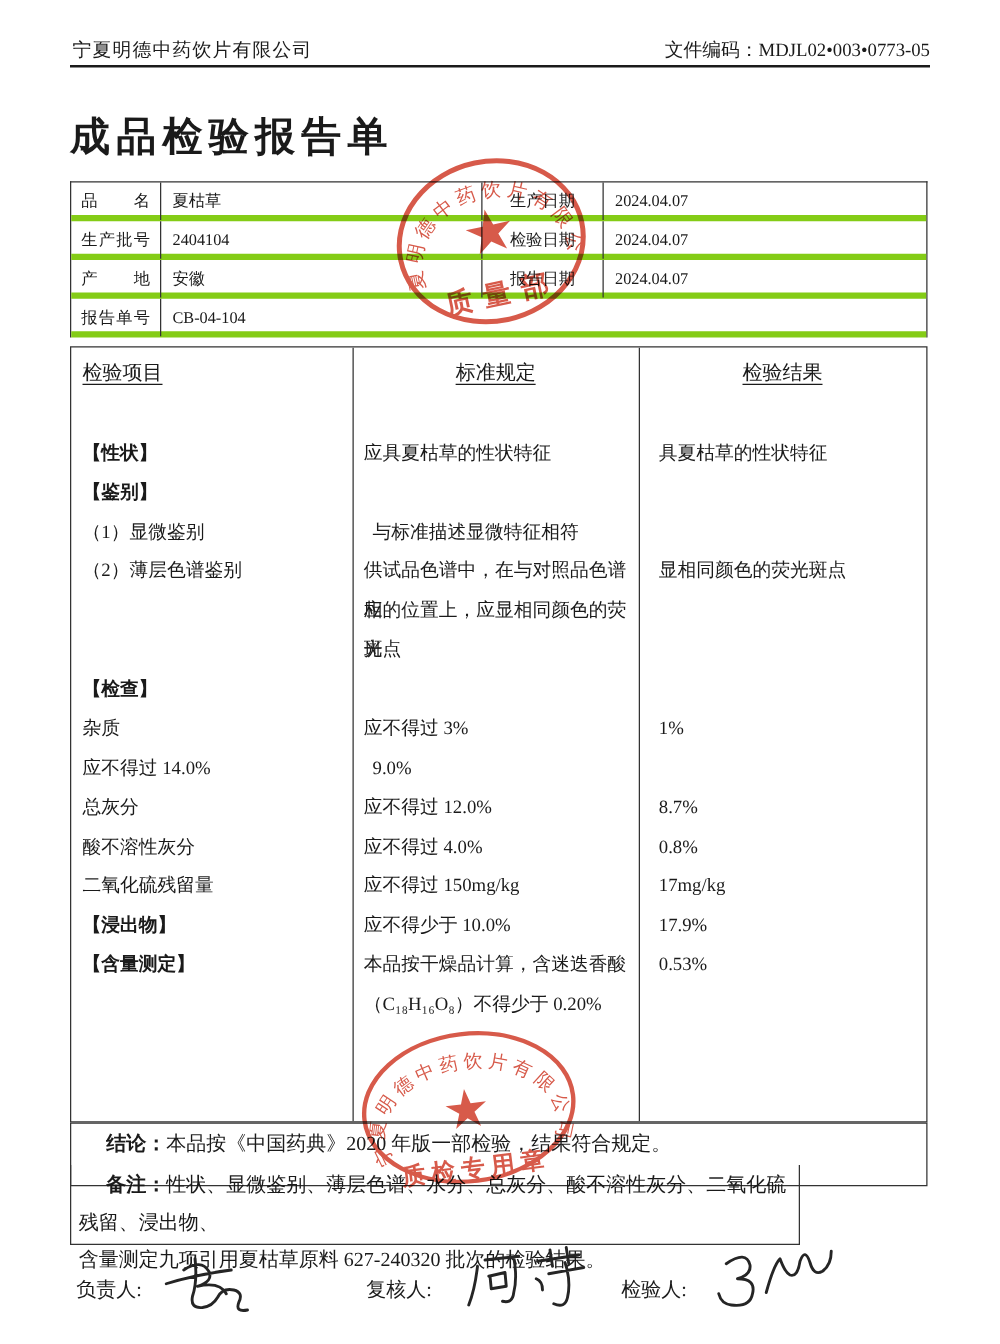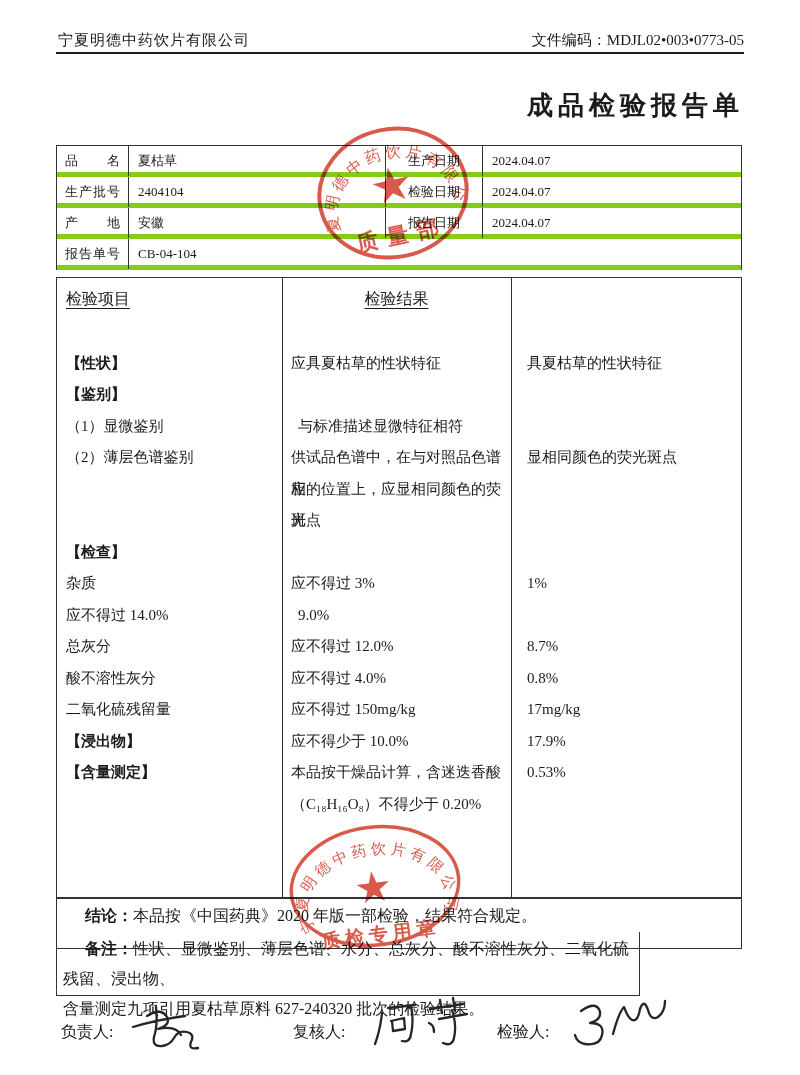--- a/index.html
+++ b/index.html
@@ -10,21 +10,21 @@
   }
   *{box-sizing:border-box;}
   .abs{position:absolute;}
 
   
   .hdr-company{left:58px;top:31px;font-size:15px;letter-spacing:1px;}
   .hdr-code{right:56px;top:31px;font-size:15px;}
   .hdr-rule{left:56px;top:52px;width:688px;height:2px;background:#1a1a1a;}
 
   
-  .title{left:56px;top:88px;width:688px;text-align:right;font-size:26px;font-weight:bold;letter-spacing:5px;}
+  .title{left:56px;top:88px;width:688px;text-align:left;font-size:32px;font-weight:bold;letter-spacing:5px;}
 
   
   .info-table{left:56px;top:145px;width:686px;border:1px solid #333;border-bottom:none;background:transparent;}
   .info-row{display:grid;grid-template-columns:72px 257px 97px 260px;height:31px;line-height:30px;font-size:13px;border-bottom:5px solid #84cc16;}
   .info-row.full{grid-template-columns:72px 614px;}
   .i-label{padding:0 8px;border-right:1px solid #333;text-align:justify;text-align-last:justify;}
   .i-value{padding-left:9px;border-right:1px solid #333;}
   .info-row.full .i-value{border-right:none;}
   .i-label2{text-align:center;border-right:1px solid #333;}
   .i-value2{padding-left:9px;}
@@ -93,20 +93,21 @@
     <div class="i-value">CB-04-104</div>
 
   </div>
 </div>
 
 <div class="abs main-table" id="main-table">
   <div class="sep sep1"></div>
   <div class="sep sep2"></div>
   <div class="mt-header">
     <span class="h1"><u class="uline">检验项目</u></span>
+    <span class="h2"><u class="uline">标准规定</u></span>
     <span class="h3"><u class="uline">检验结果</u></span>
   </div>
   <div id="mt-lines">
   <div class="mt-line">
     <div class="c-item"></div>
     <div class="c-std"></div>
     <div class="c-res"></div>
   </div>
 
   <div class="mt-line">

